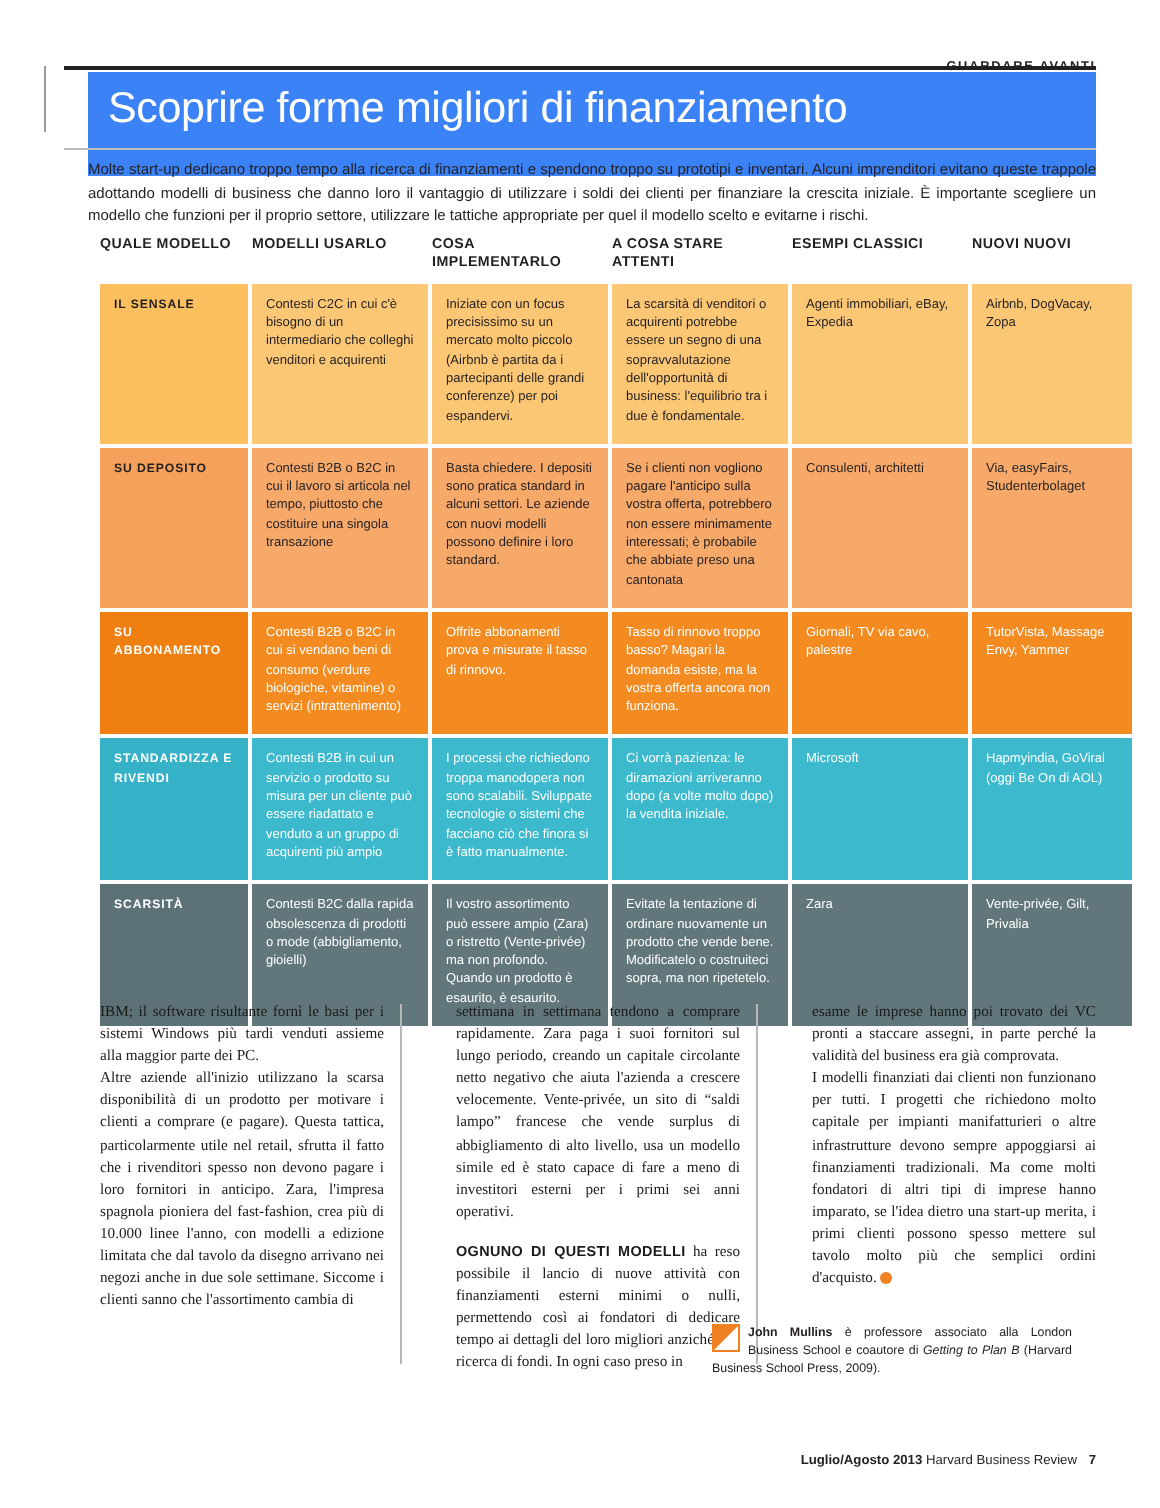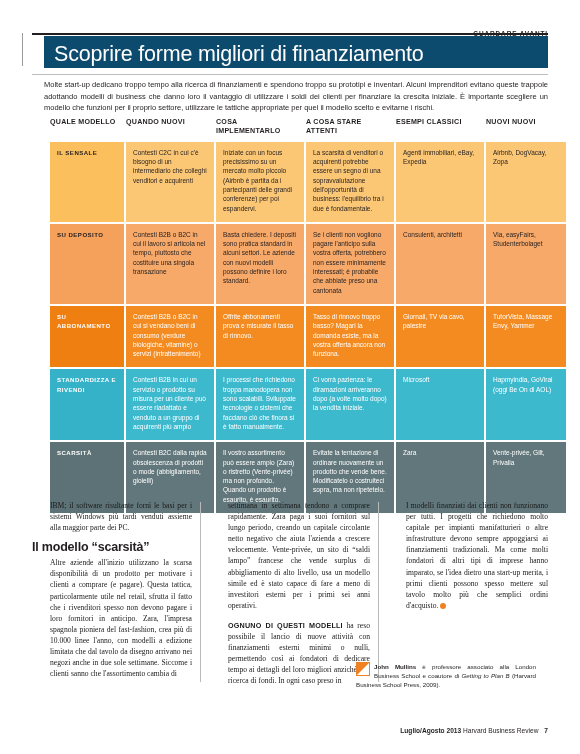--- a/index.html
+++ b/index.html
@@ -55,22 +55,22 @@
     height: 33px;
     background: #9a9a9a;
   }
 
   
   .title-band {
     position: absolute;
     left: 44px;
     top: 36px;
     width: 504px;
-    height: 32px;
-    background: #0c4a6e;
+    height: 52px;
+    background: #3b82f6;
   }
   .title-band .title {
     color: #ffffff;
     font-size: 21.5px;
     font-weight: normal;
     line-height: 36px;
     padding-left: 10px;
     letter-spacing: -0.2px;
     white-space: nowrap;
   }
@@ -274,21 +274,21 @@
         <col style="width:74px">
         <col style="width:88px">
         <col style="width:88px">
         <col style="width:88px">
         <col style="width:88px">
         <col style="width:80px">
       </colgroup>
       <thead>
         <tr>
           <th>QUALE MODELLO</th>
-          <th>QUANDO NUOVI</th>
+          <th>MODELLI USARLO</th>
           <th>COSA IMPLEMENTARLO</th>
           <th>A COSA STARE ATTENTI</th>
           <th>ESEMPI CLASSICI</th>
           <th>NUOVI NUOVI</th>
         </tr>
       </thead>
       <tbody>
         <tr class="r1">
           <td class="modelcell">IL SENSALE</td>
           <td>Contesti C2C in cui c'è bisogno di un intermediario che colleghi venditori e acquirenti</td>
@@ -332,30 +332,30 @@
       </tbody>
     </table>
   </div>
 
   <div class="cols">
     <div class="vrule v1"></div>
     <div class="vrule v2"></div>
 
     <div class="col c1">
       <p>IBM; il software risultante fornì le basi per i sistemi Windows più tardi venduti assieme alla maggior parte dei PC.</p>
-      <div class="subhead">Il modello “scarsità”</div>
       <p>Altre aziende all'inizio utilizzano la scarsa disponibilità di un prodotto per motivare i clienti a comprare (e pagare). Questa tattica, particolarmente utile nel retail, sfrutta il fatto che i rivenditori spesso non devono pagare i loro fornitori in anticipo. Zara, l'impresa spagnola pioniera del fast-fashion, crea più di 10.000 linee l'anno, con modelli a edizione limitata che dal tavolo da disegno arrivano nei negozi anche in due sole settimane. Siccome i clienti sanno che l'assortimento cambia di</p>
     </div>
 
     <div class="col c2">
       <p>settimana in settimana tendono a comprare rapidamente. Zara paga i suoi fornitori sul lungo periodo, creando un capitale circolante netto negativo che aiuta l'azienda a crescere velocemente. Vente-privée, un sito di “saldi lampo” francese che vende surplus di abbigliamento di alto livello, usa un modello simile ed è stato capace di fare a meno di investitori esterni per i primi sei anni operativi.</p>
       <p style="margin-top:9px"><span class="leadin">OGNUNO DI QUESTI MODELLI</span><span> ha reso possibile il lancio di nuove attività con finanziamenti esterni minimi o nulli, permettendo così ai fondatori di dedicare tempo ai dettagli del loro migliori anziché alla ricerca di fondi. In ogni caso preso in</span></p>
     </div>
 
     <div class="col c3">
+      <p>esame le imprese hanno poi trovato dei VC pronti a staccare assegni, in parte perché la validità del business era già comprovata.</p>
       <p><span>I modelli finanziati dai clienti non funzionano per tutti. I progetti che richiedono molto capitale per impianti manifatturieri o altre infrastrutture devono sempre appoggiarsi ai finanziamenti tradizionali. Ma come molti fondatori di altri tipi di imprese hanno imparato, se l'idea dietro una start-up merita, i primi clienti possono spesso mettere sul tavolo molto più che semplici ordini d'acquisto.</span><span class="endmark"></span></p>
     </div>
   </div>
 
   <div class="bio">
     <span class="thumb"></span><b>John Mullins</b><span> è professore associato alla London Business School e coautore di </span><i>Getting to Plan B</i><span> (Harvard Business School Press, 2009).</span>
   </div>
 
   <div class="footer">
     <span class="issue">Luglio/Agosto 2013</span>

